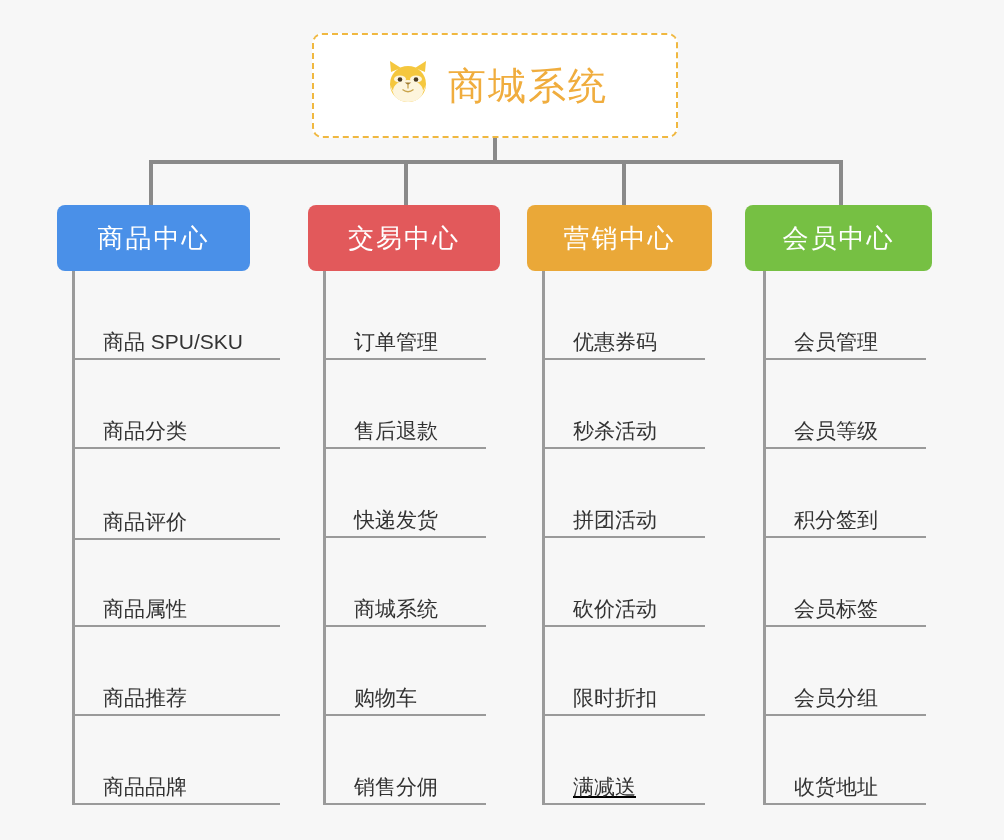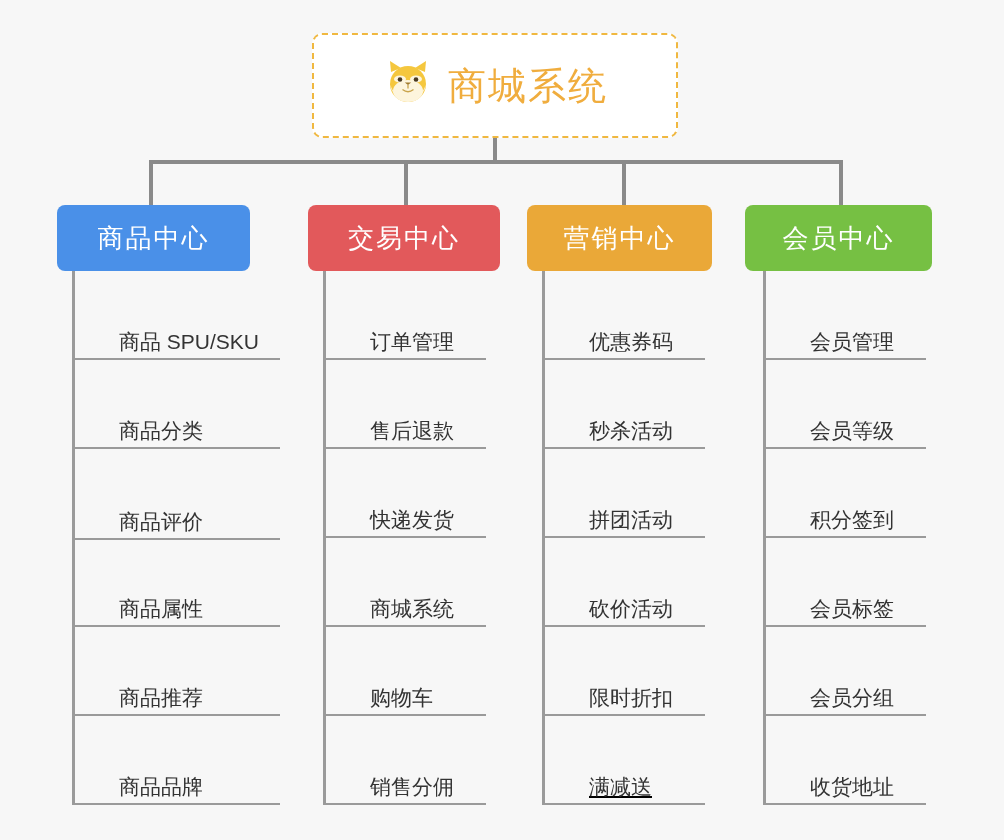--- a/index.html
+++ b/index.html
@@ -103,21 +103,21 @@
     left: 3px;
     height: 89px;
     display: flex;
     align-items: flex-end;
     border-bottom: 2px solid #9a9a9a;
   }
   .sub-item-label {
     font-size: 21px;
     color: #333333;
     white-space: nowrap;
-    padding-left: 44px;
+    padding-left: 28px;
     padding-bottom: 5px;
     line-height: 1.1;
   }
 </style>
 </head>
 <body>
 
 <div id="canvas">
 
   <div id="root-node">

